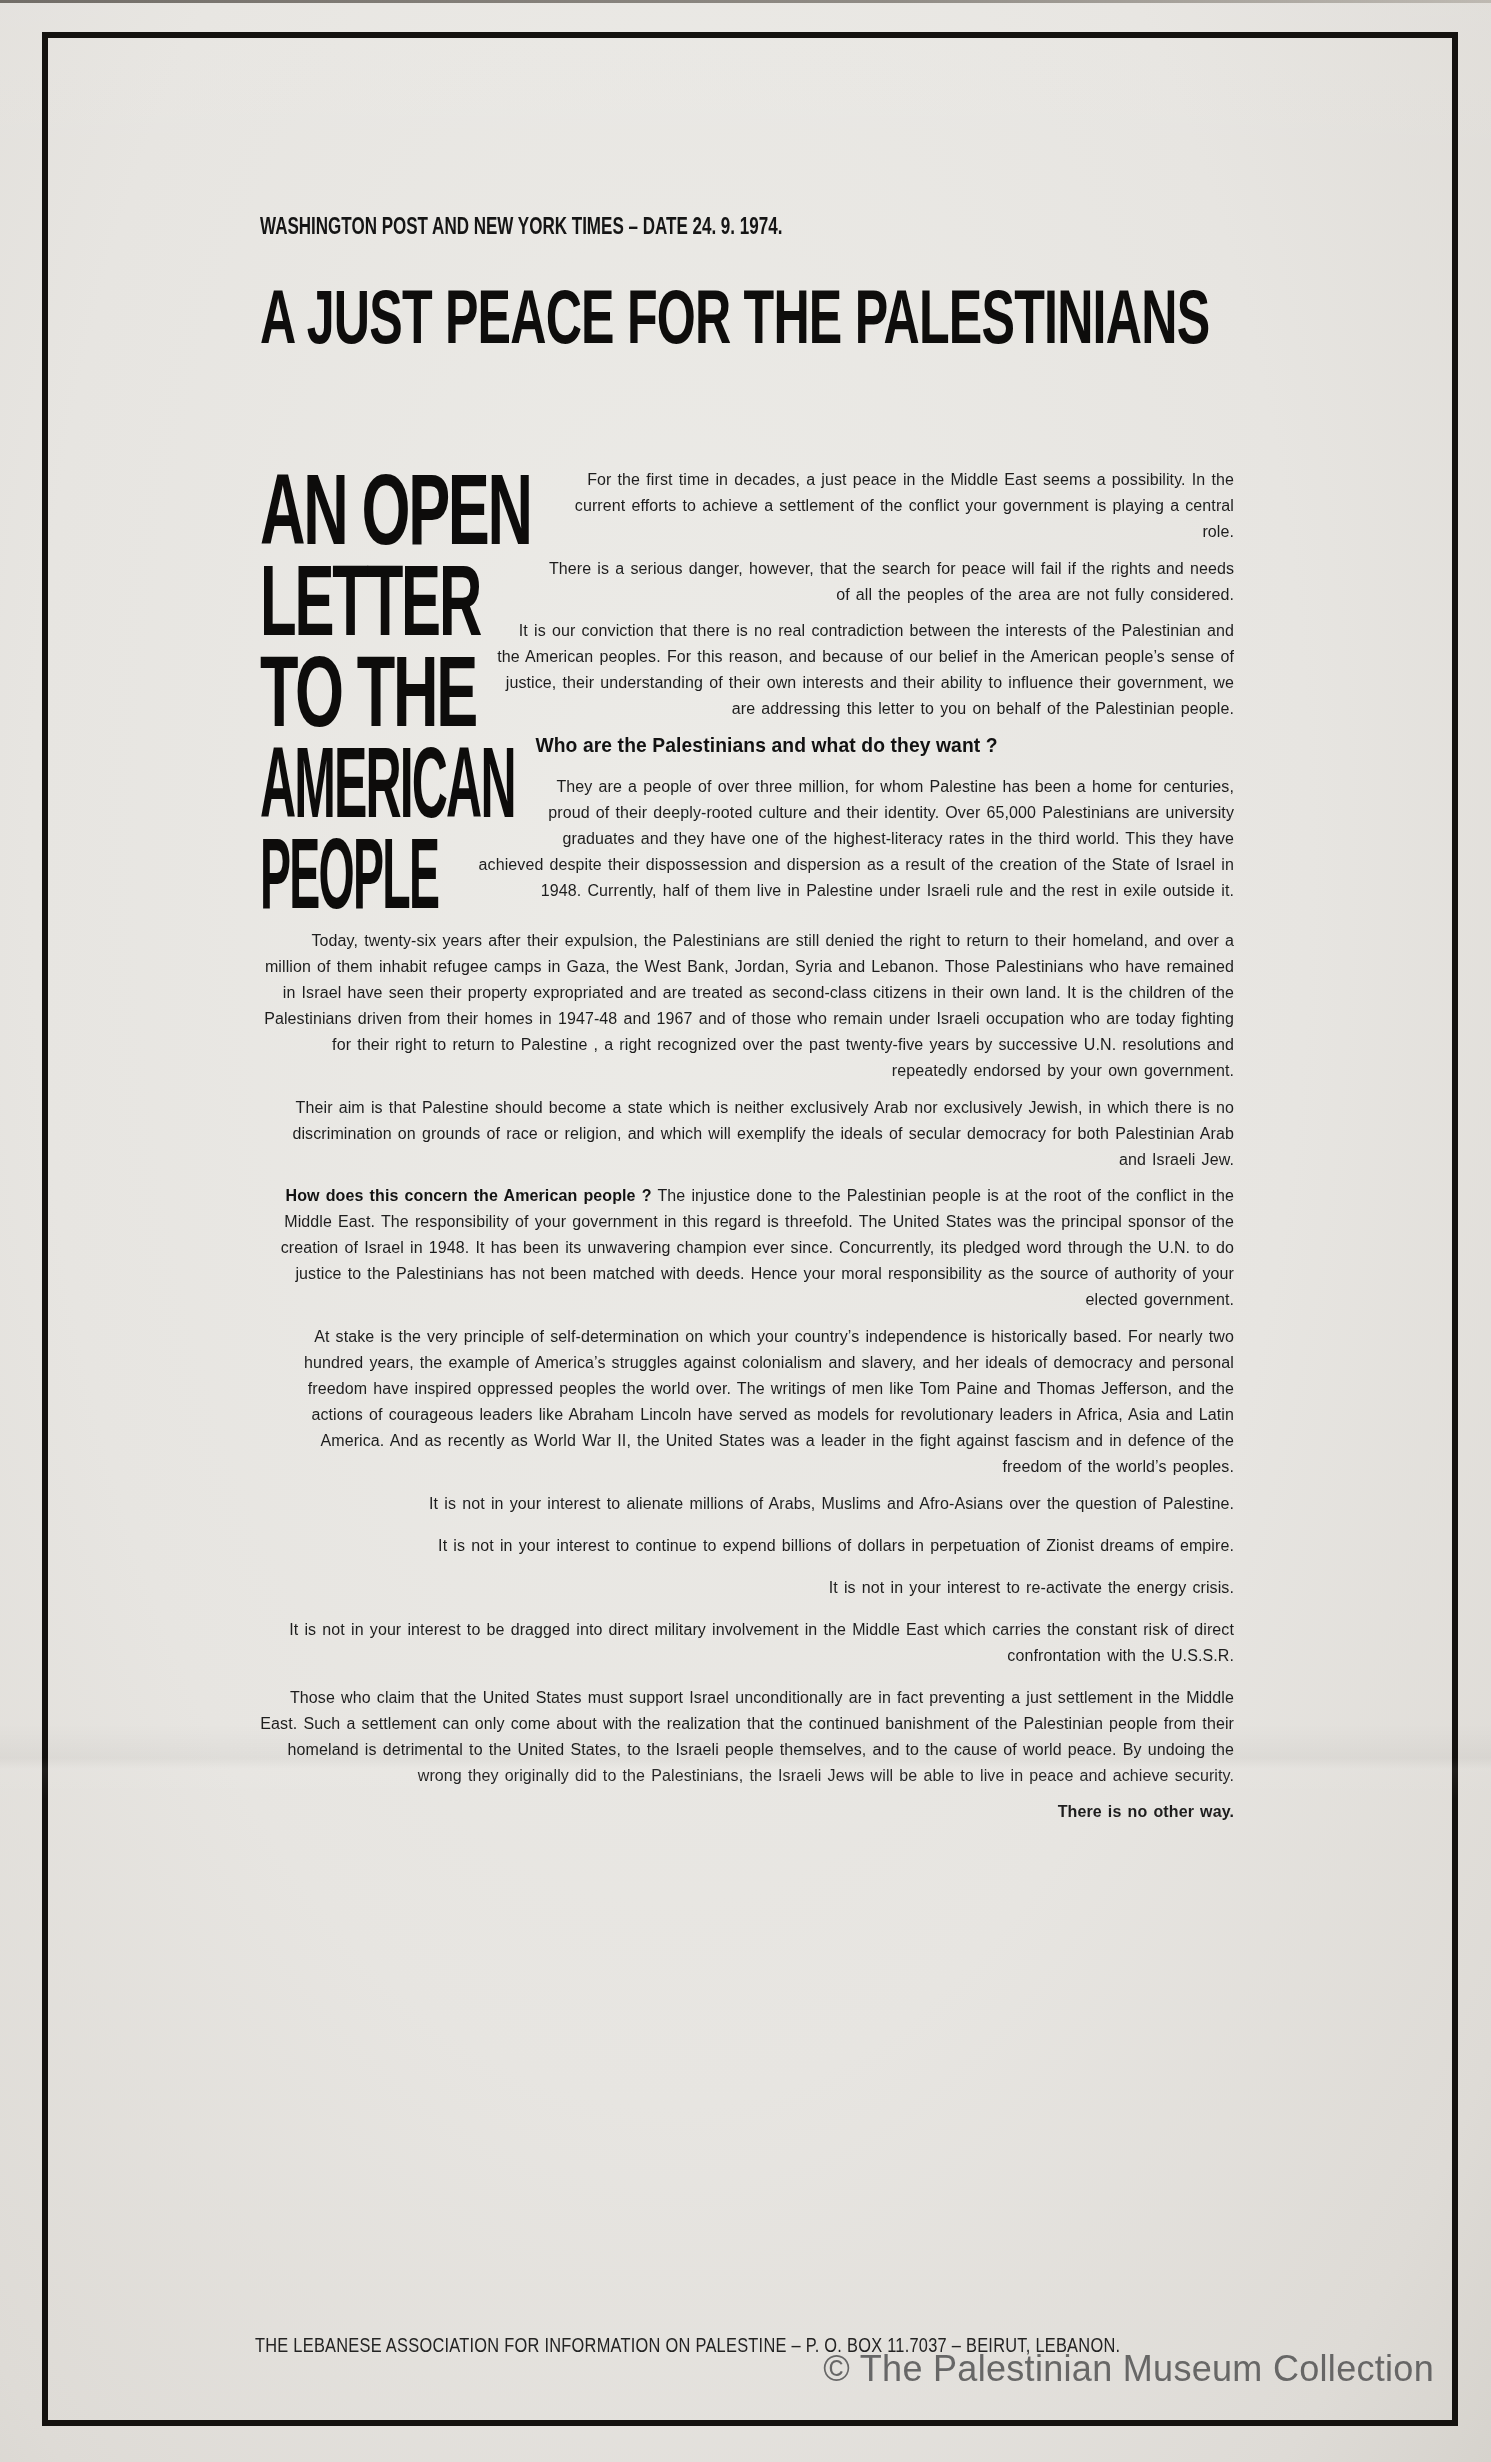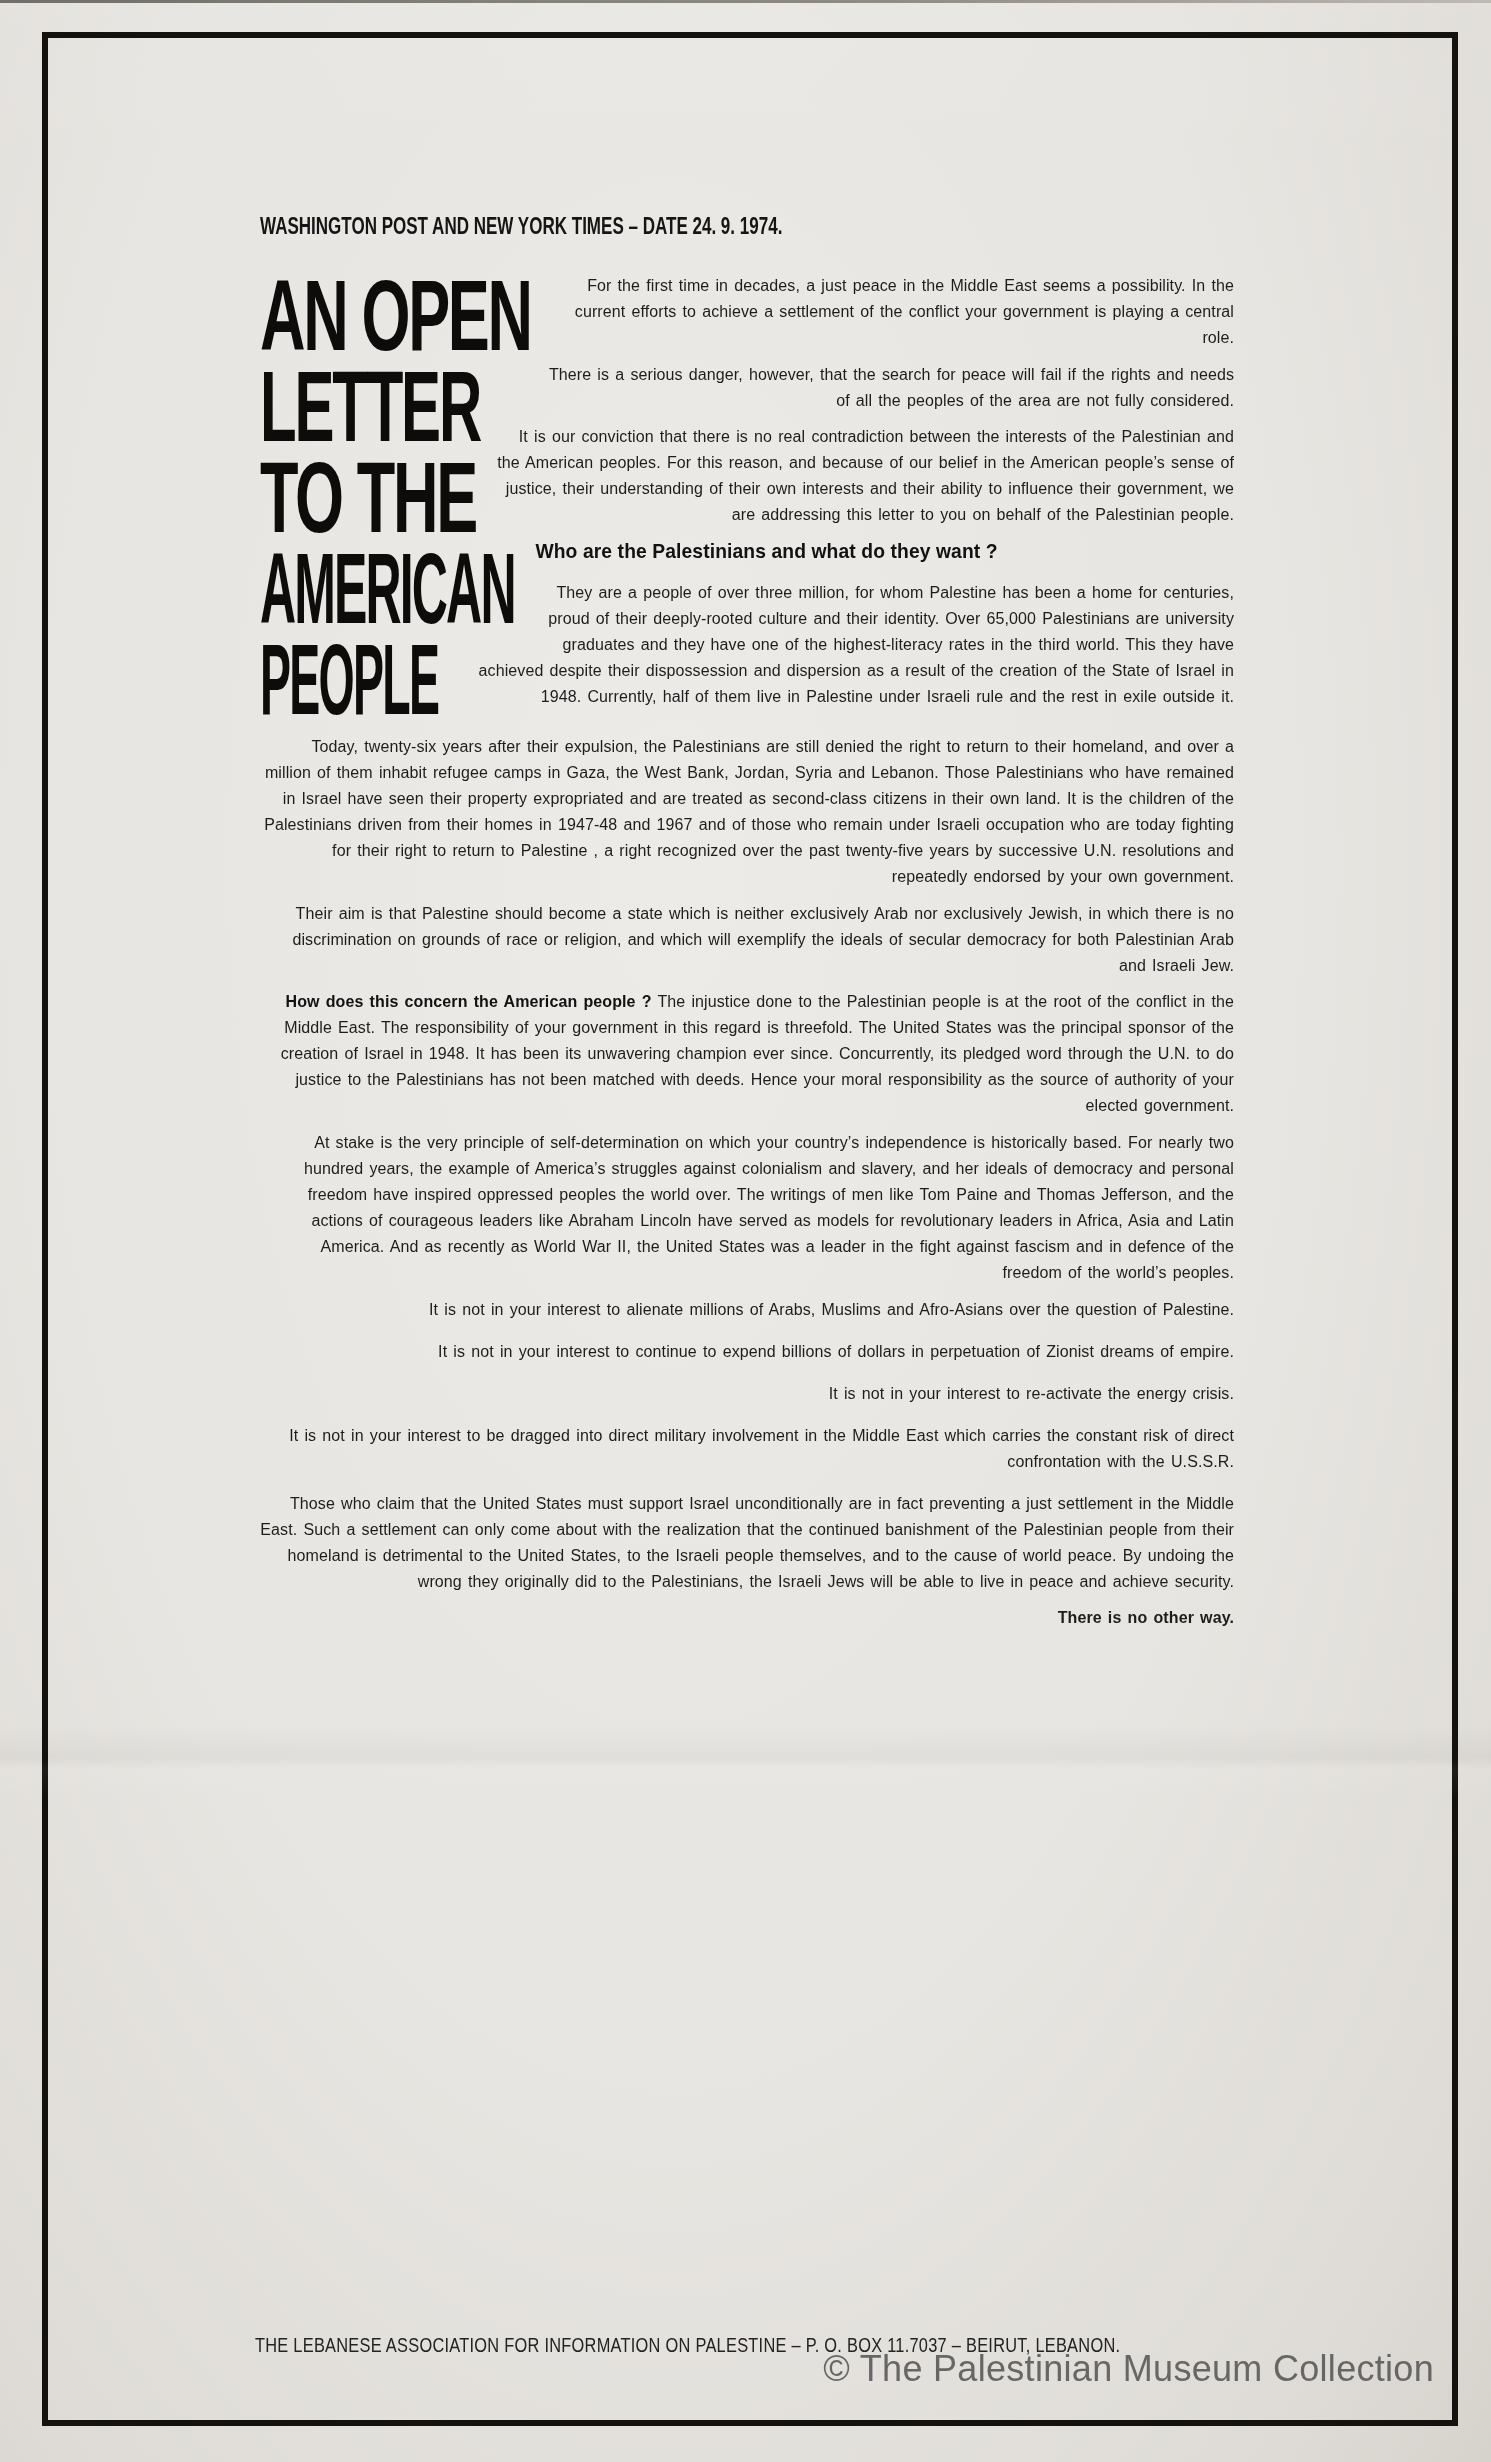--- a/index.html
+++ b/index.html
@@ -97,20 +97,23 @@
 <body>
 
 <div class="page">
   <div class="frame">
     <div class="content">
 
       <div class="kicker-wrap">
         <span class="kicker squeeze">WASHINGTON POST AND NEW YORK TIMES – DATE 24. 9. 1974.</span>
       </div>
 
+      <div class="title-wrap">
+        <span class="title squeeze">A JUST PEACE FOR THE PALESTINIANS</span>
+      </div>
 
       <div class="letter-block">
         <div class="bw w1">
             <span>AN OPEN</span>
           </div>
         <p class="body-p">For the first time in decades, a just peace in the Middle East seems a possibility. In the current efforts to achieve a settlement of the conflict your government is playing a central role.</p>
 
         <div class="bw w2">
             <span>LETTER</span>
           </div>

